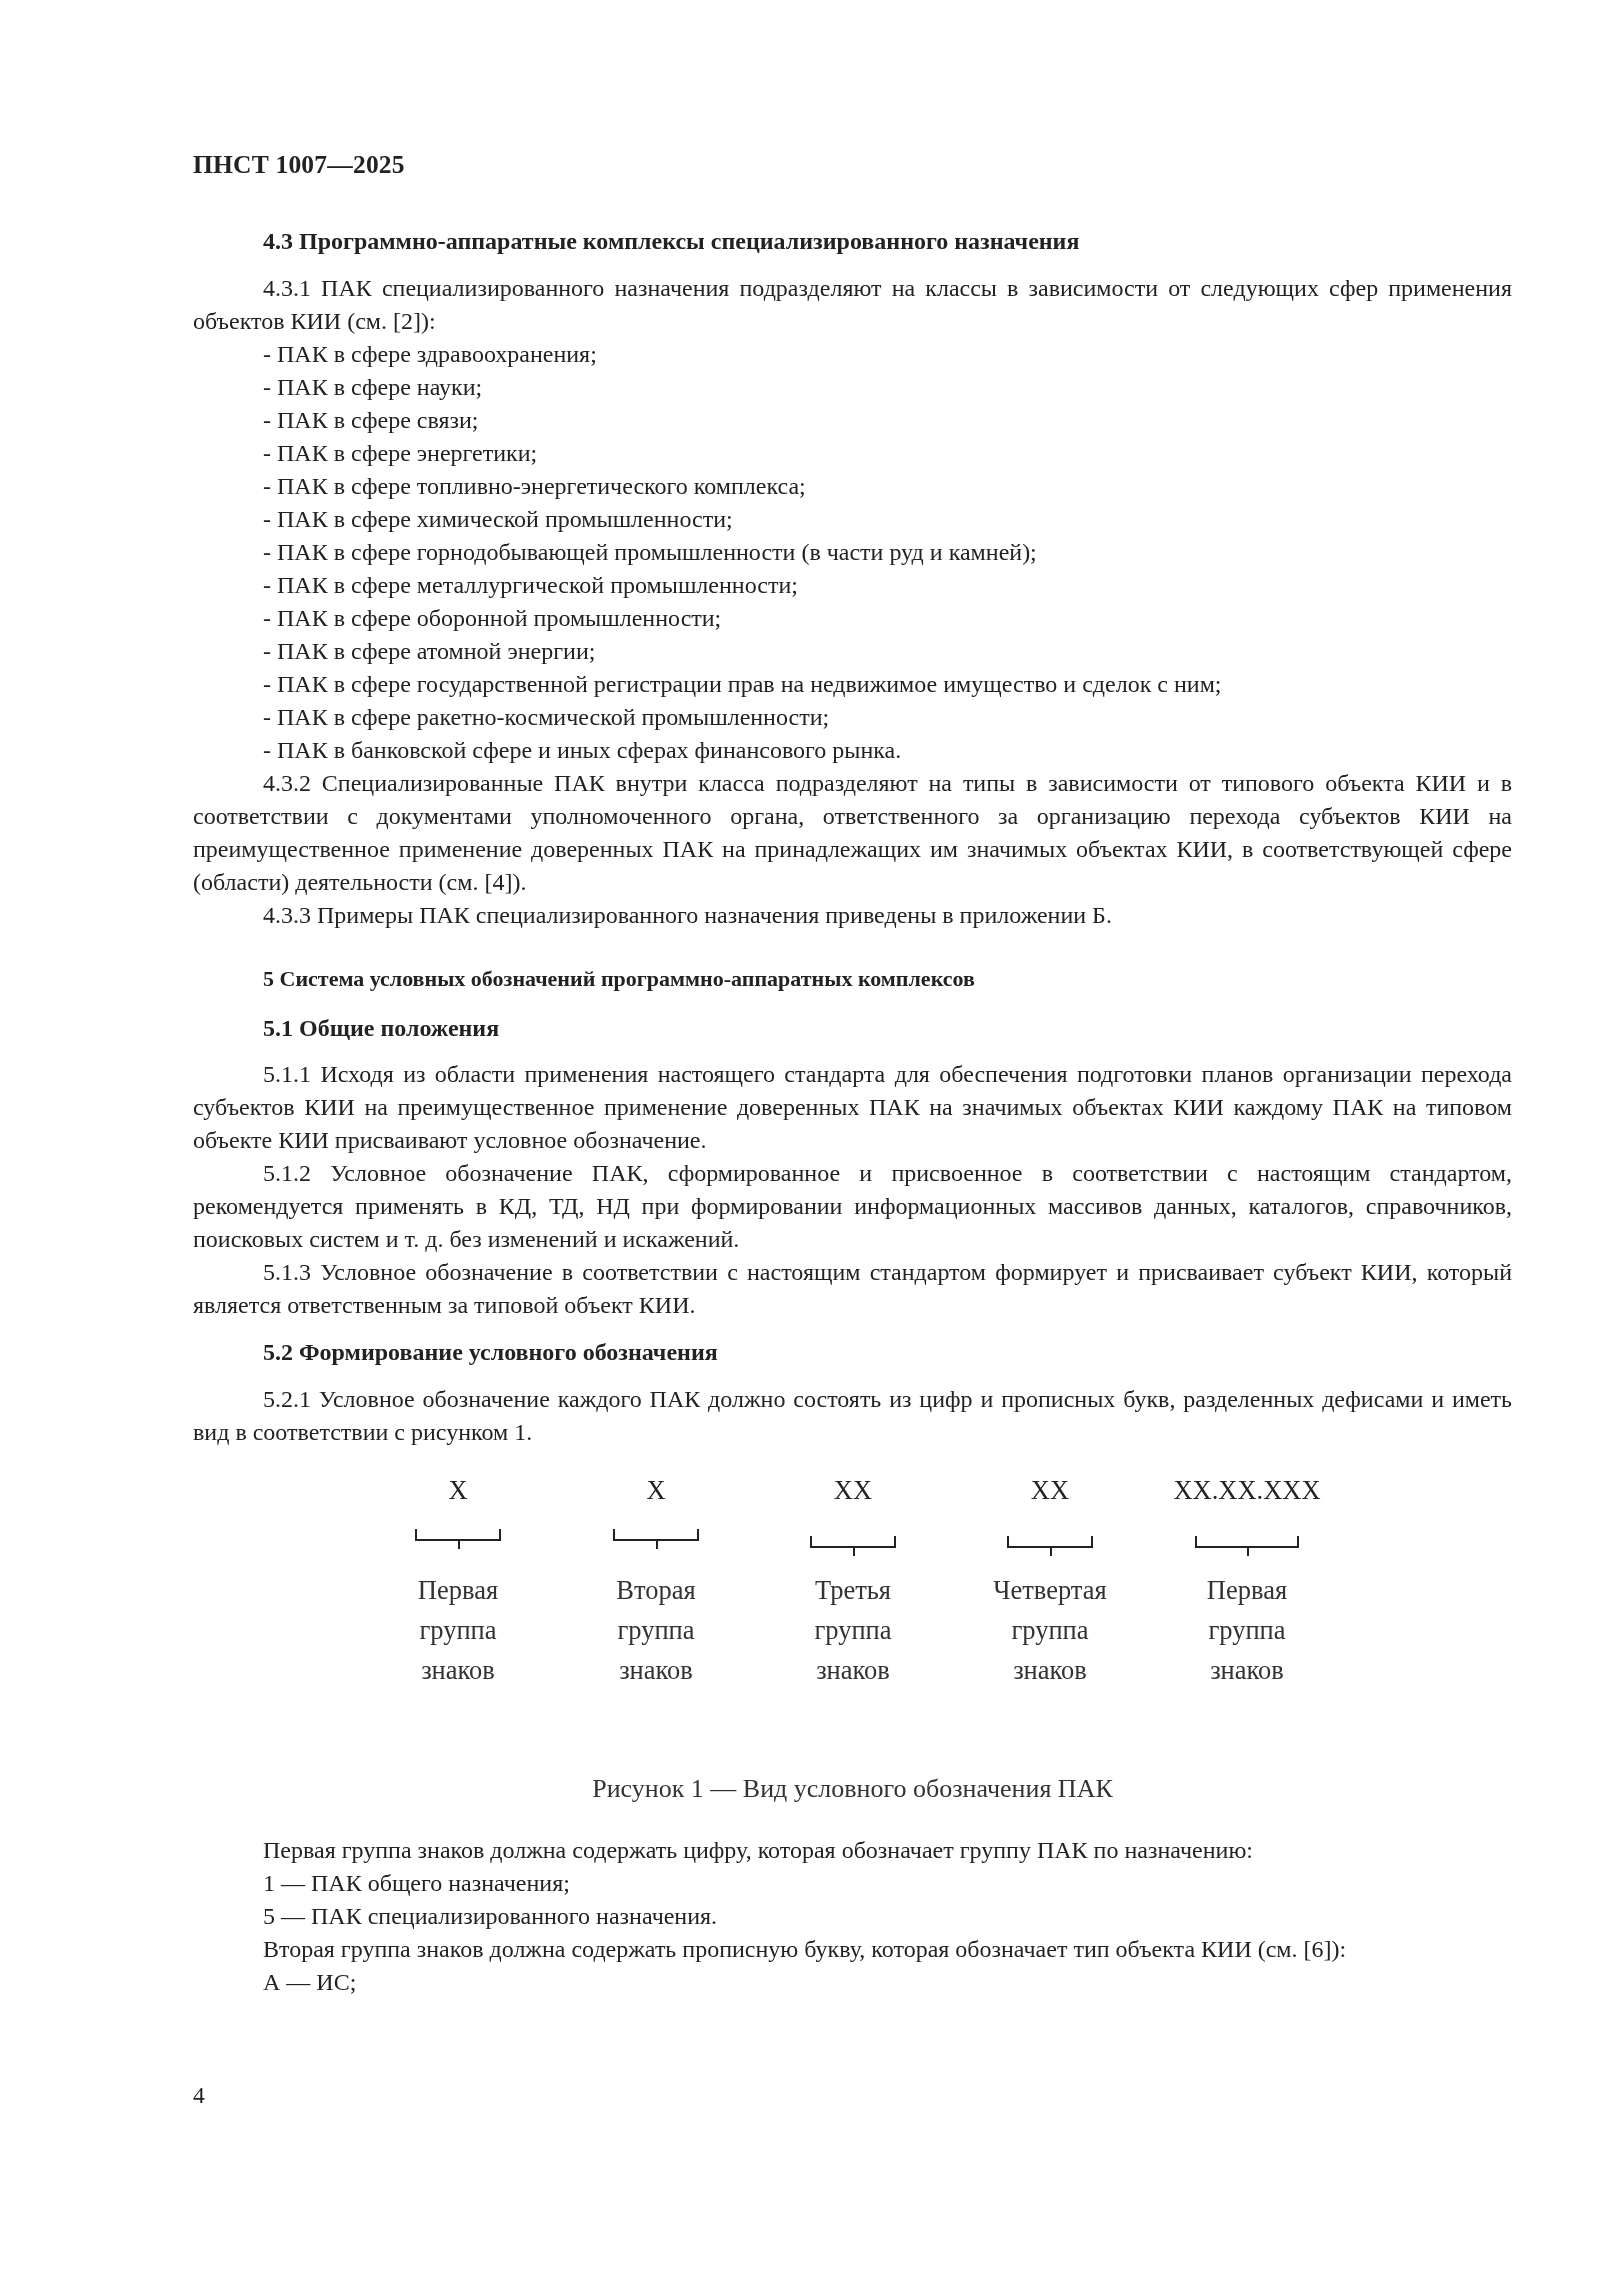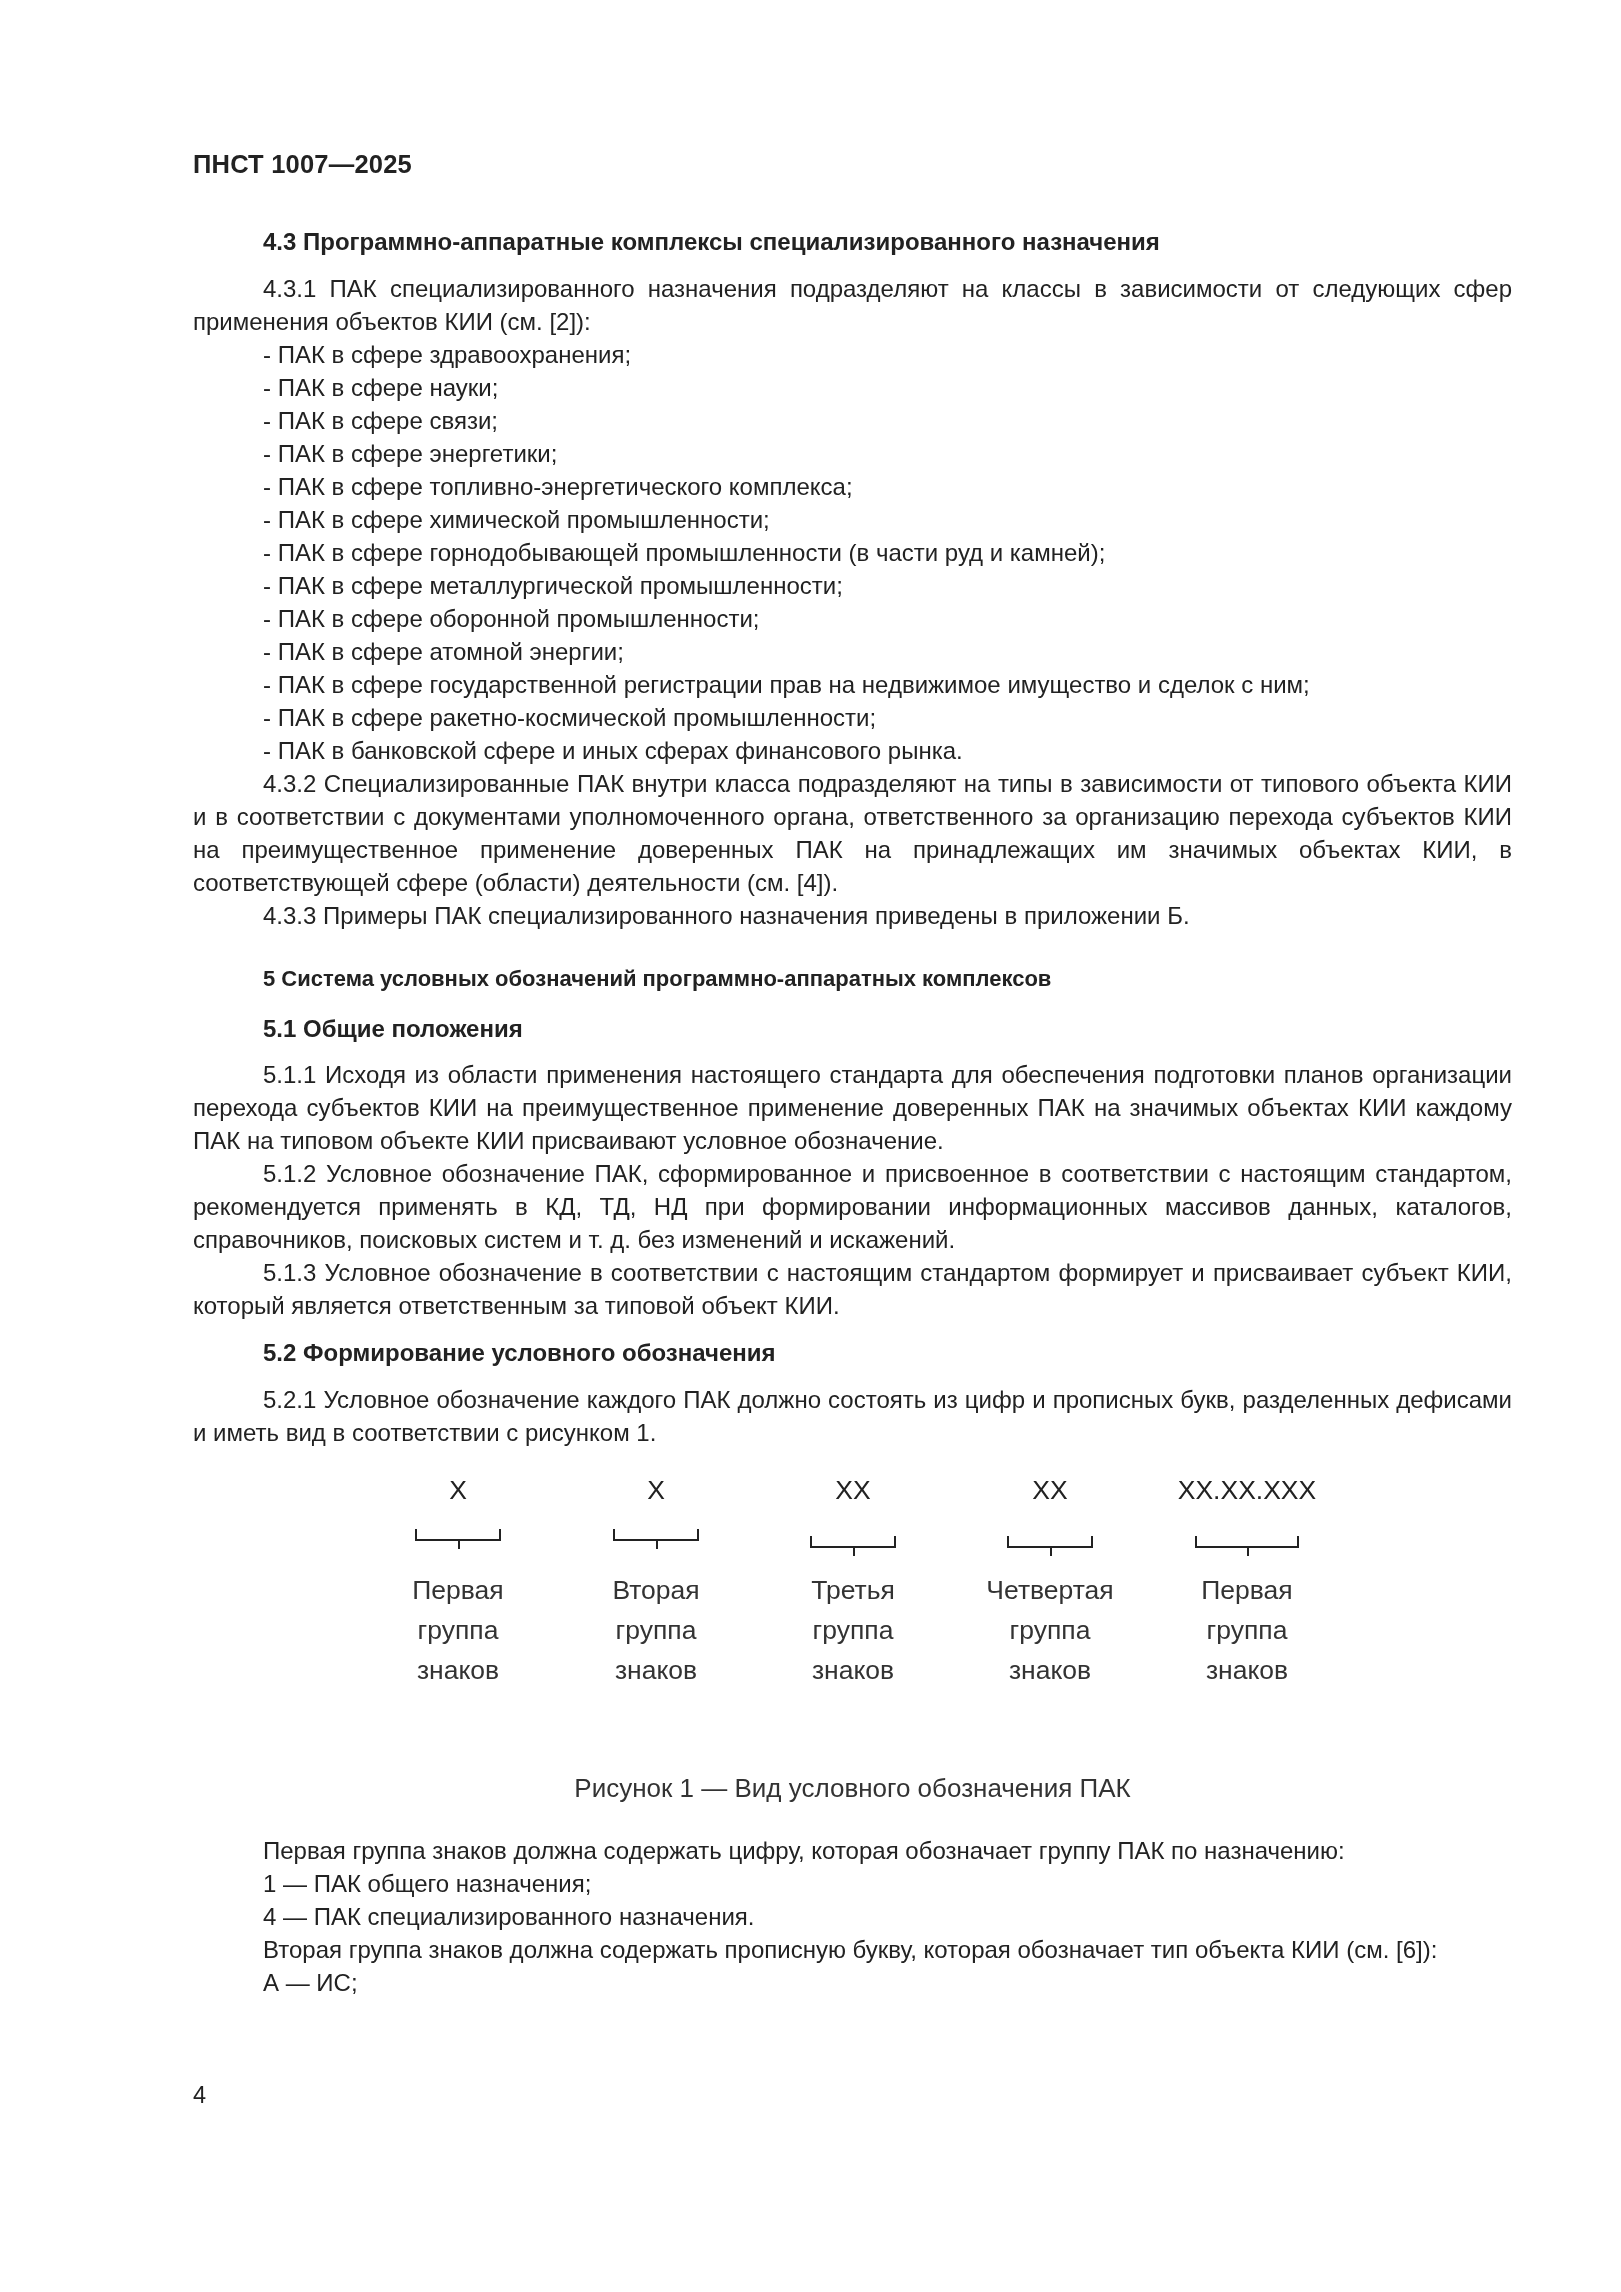--- a/index.html
+++ b/index.html
@@ -1,18 +1,18 @@
 <!DOCTYPE html>
 <html><head>
 <meta charset="utf-8">
 <style>
   html, body { margin: 0; padding: 0; background: #ffffff; }
   body { width: 1621px; height: 2293px; position: relative; overflow: hidden;
          font-family: "Liberation Sans", "DejaVu Sans", sans-serif; color: #222222; }
-  .page { position: absolute; left: 0; top: 0; width: 1567px; height: 2293px; }
+  .page { position: absolute; left: 0; top: 0; width: 1567px; height: 2293px; font-family: Liberation Serif, serif; }
   .std-code { position: absolute; left: 193px; top: 150px; font-size: 25.5px; font-weight: bold; letter-spacing: 0.2px; }
   .content { position: absolute; left: 193px; top: 225px; width: 1319px; font-size: 24px; line-height: 33px; }
   .h2 { font-weight: bold; font-size: 24px; margin: 0; padding-left: 70px; }
   .h1 { font-weight: bold; font-size: 22px; margin: 0; padding-left: 70px; line-height: 39px; }
   p { margin: 0; text-align: justify; text-indent: 70px; }
   .list-item { margin: 0; padding-left: 70px; }
   .gap-h2 { height: 13.7px; }
   .gap-h1 { height: 27.4px; }
   .figure { position: relative; height: 284px; margin-top: 25.5px; }
   .fig-col { position: absolute; top: 0; width: 196px; margin-left: -98px; text-align: center; }
@@ -133,20 +133,20 @@
         <div class="fig-label">Первая</div>
         <div class="fig-label">группа</div>
         <div class="fig-label">знаков</div>
       </div>
     </div>
 
     <div class="caption">Рисунок 1 — Вид условного обозначения ПАК</div>
 
     <p>Первая группа знаков должна содержать цифру, которая обозначает группу ПАК по назначению:</p>
     <div class="list-item">1 — ПАК общего назначения;</div>
-    <div class="list-item">4 — ПАК специализированного назначения.</div>
+    <div class="list-item">5 — ПАК специализированного назначения.</div>
     <p>Вторая группа знаков должна содержать прописную букву, которая обозначает тип объекта КИИ (см. [6]):</p>
     <div class="list-item">А — ИС;</div>
   </div>
 
   <div class="page-num">4</div>
 </div>
 
 
 </body></html>

